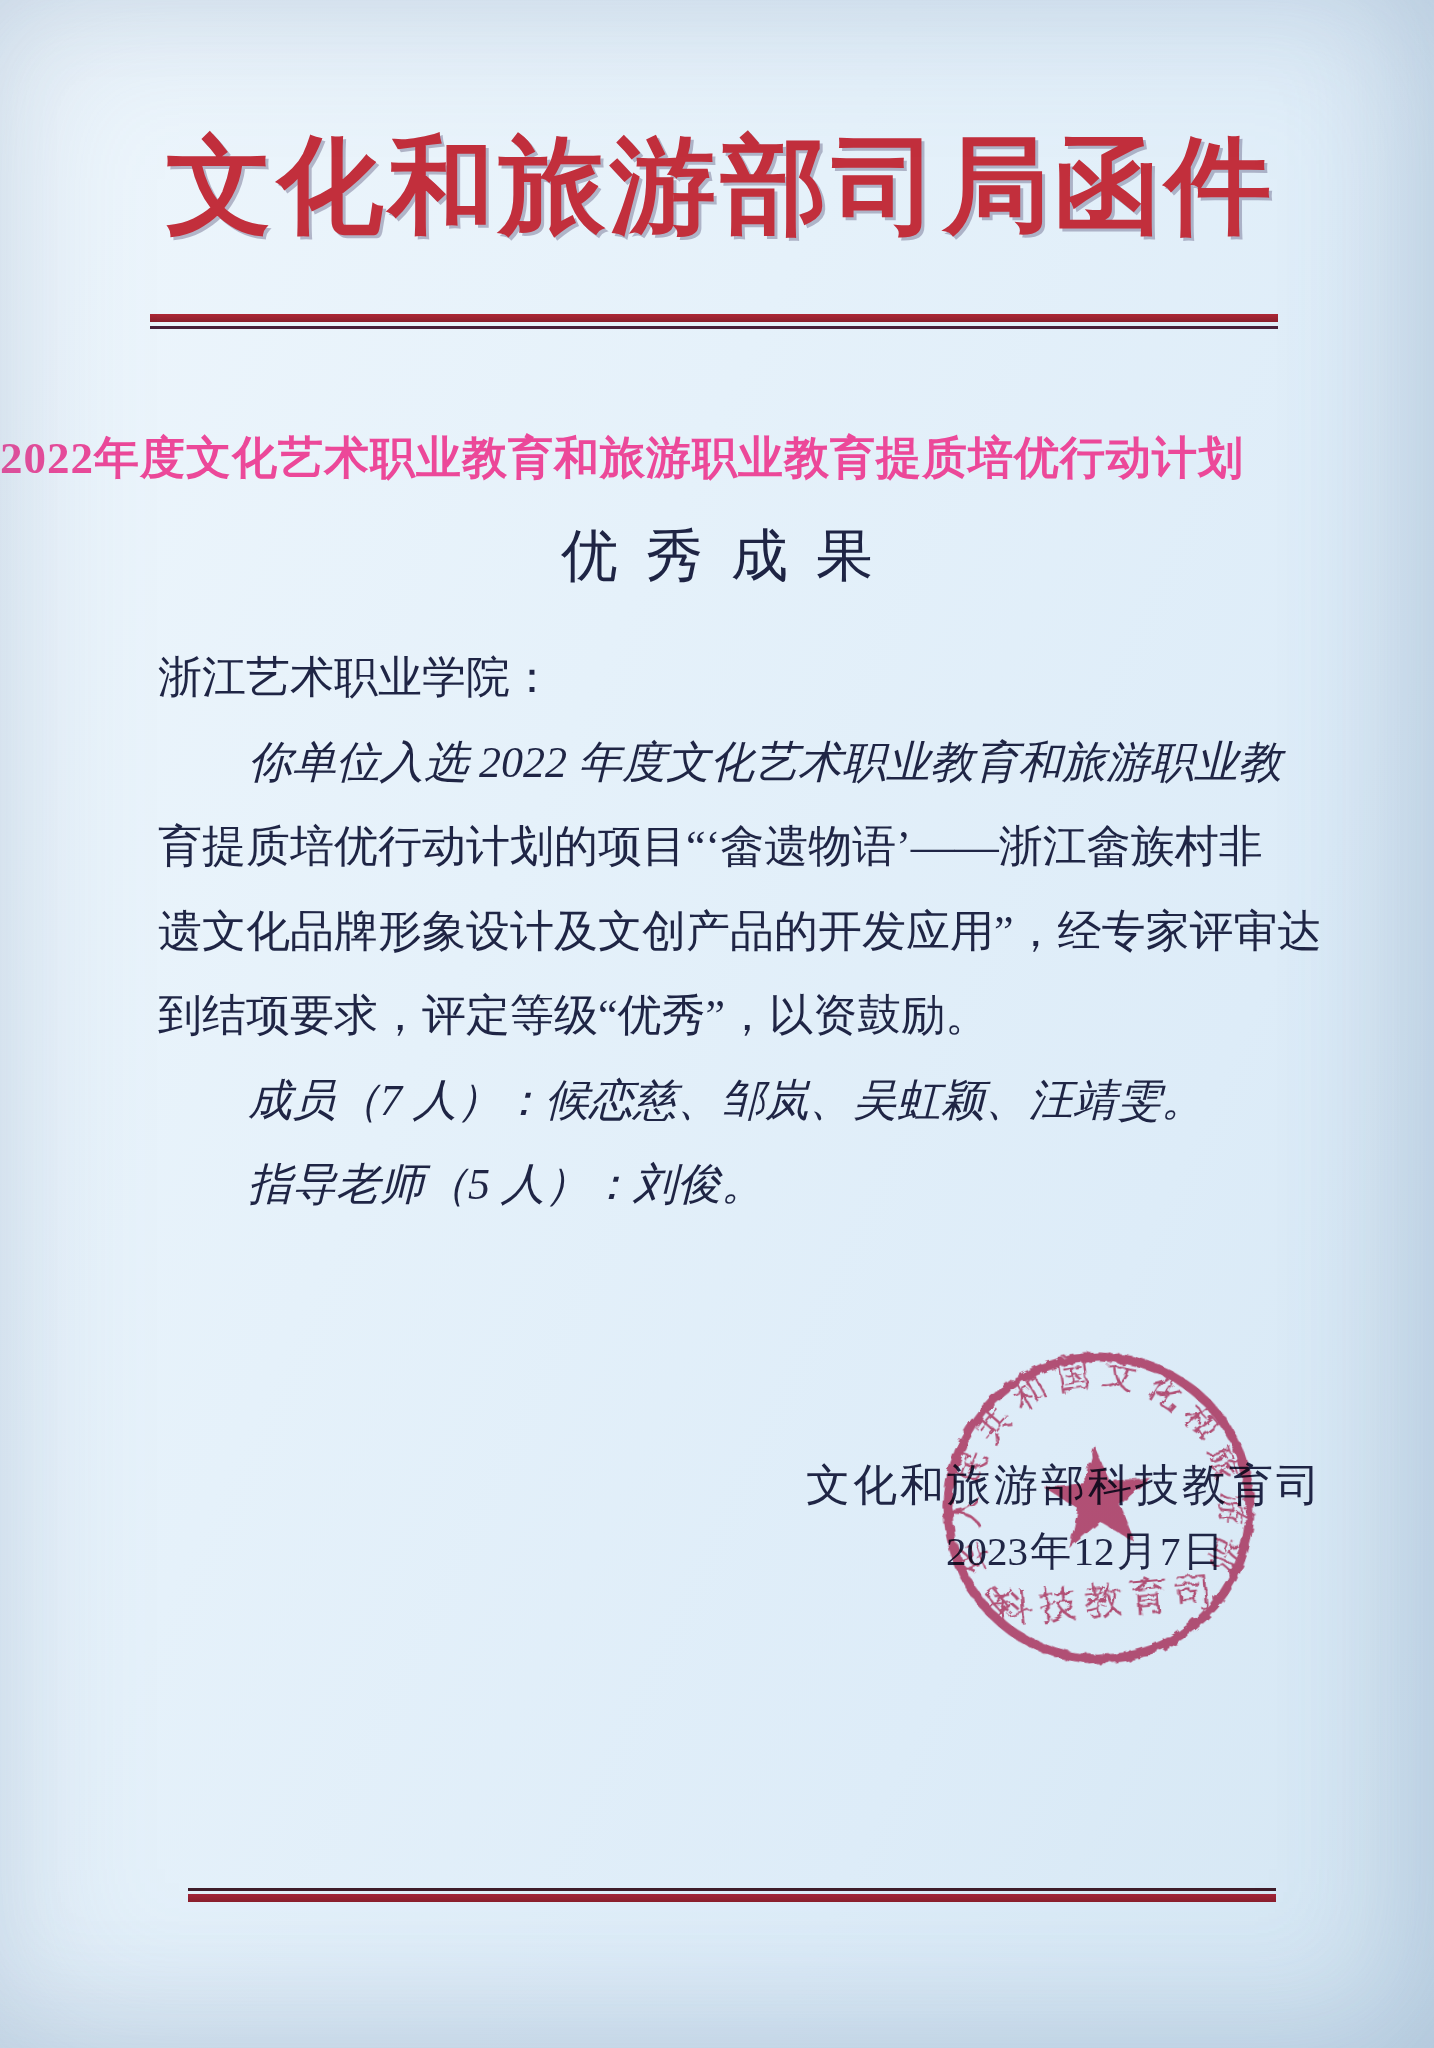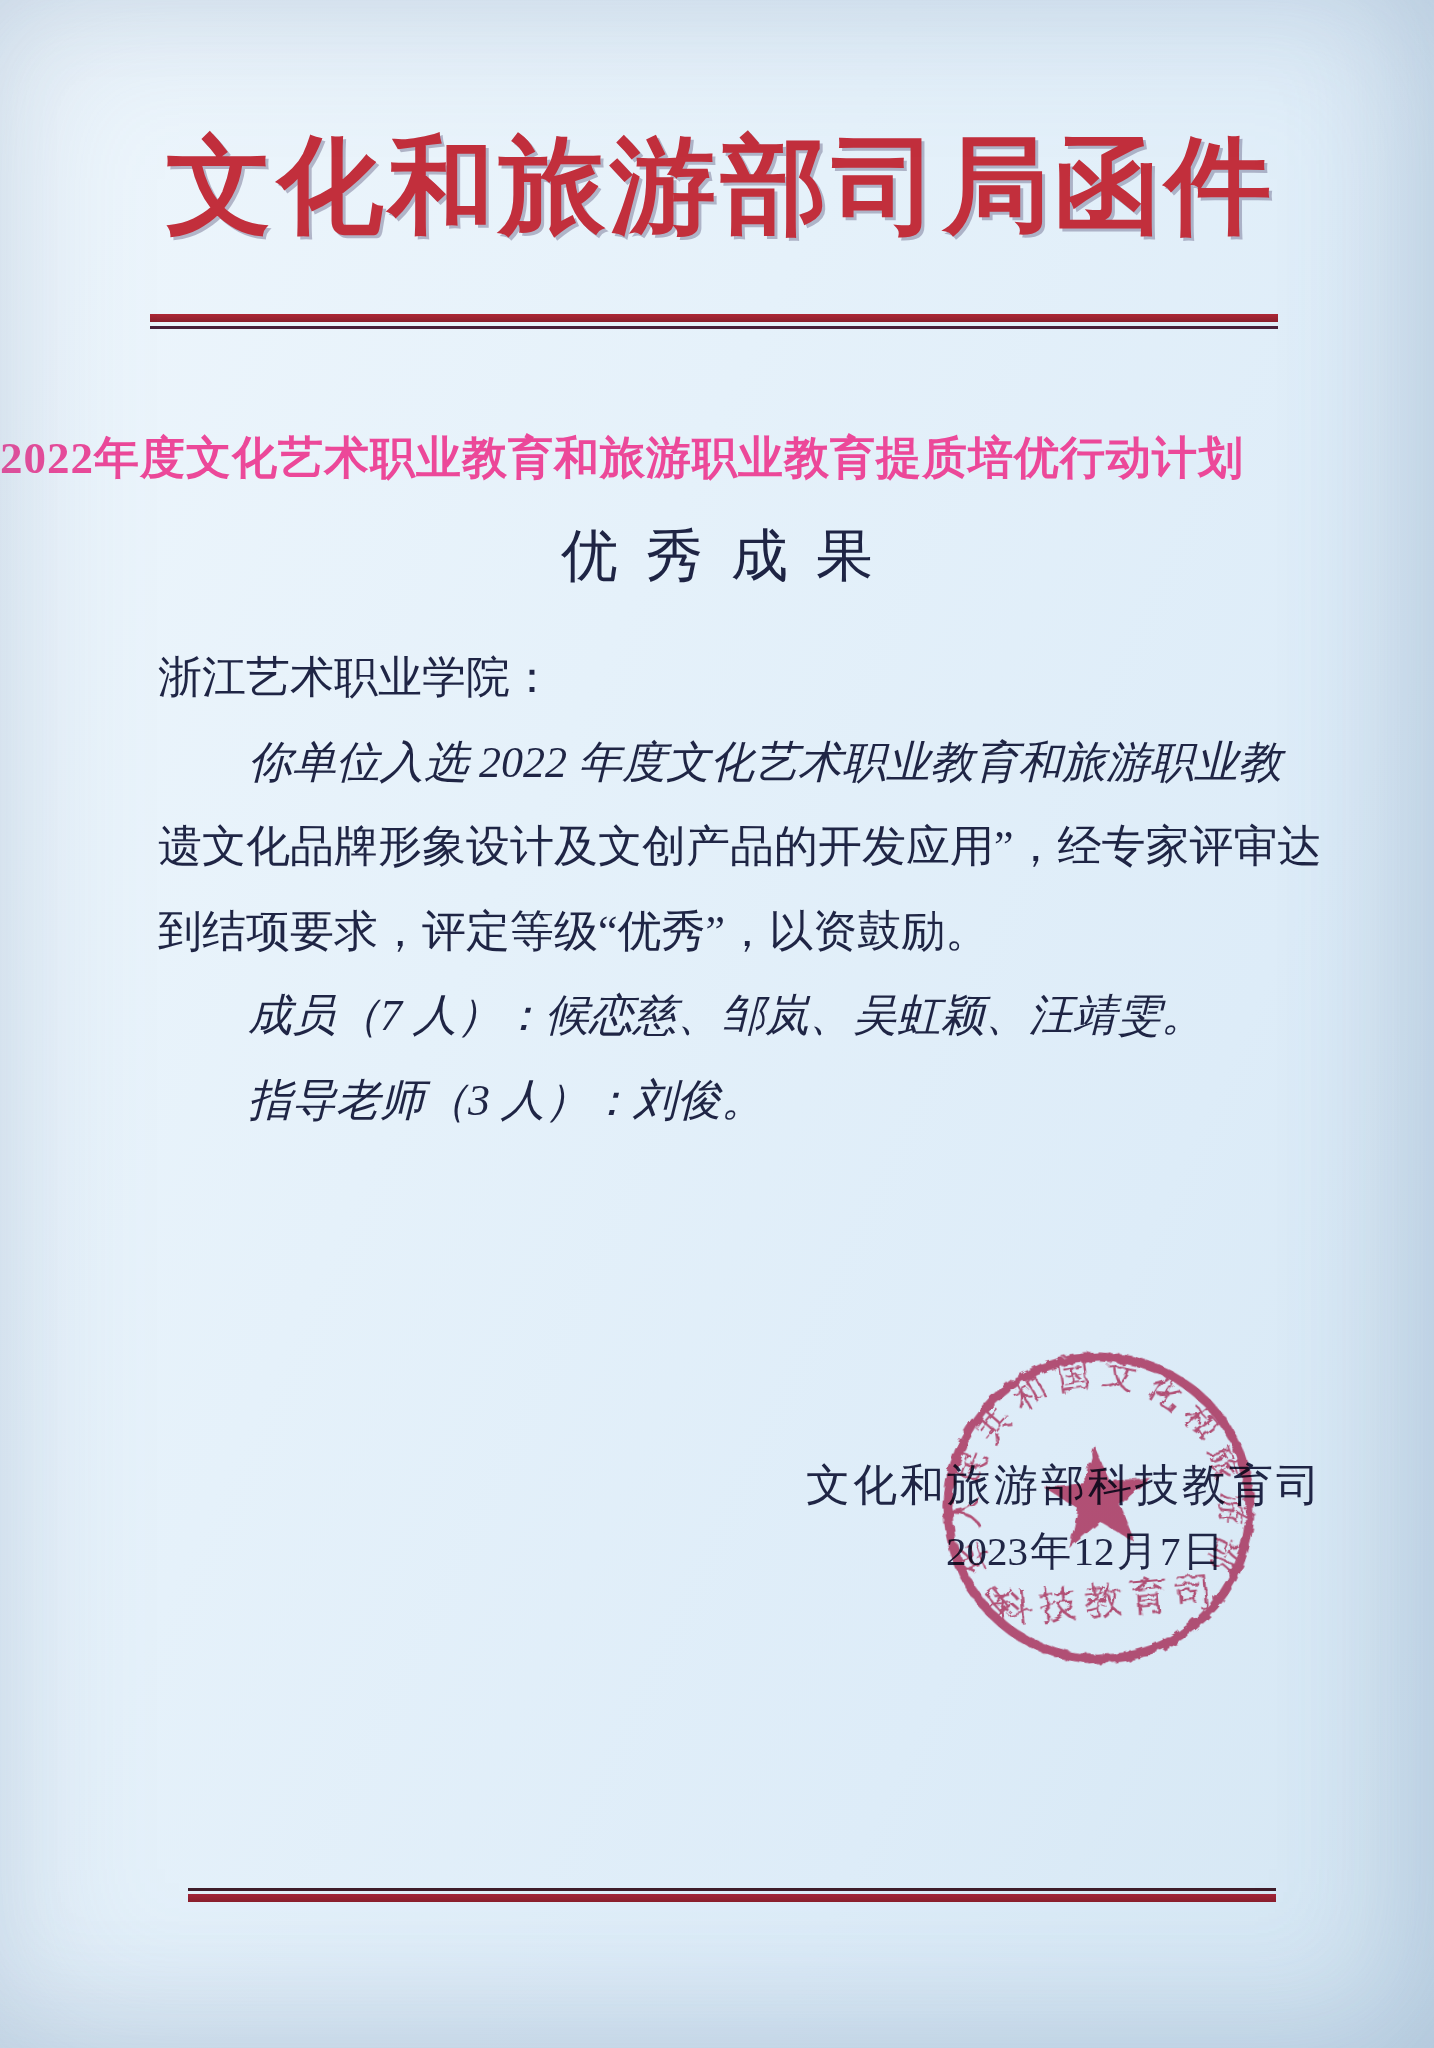--- a/index.html
+++ b/index.html
@@ -61,24 +61,25 @@
   <div class="thick"></div>
   <div class="thin"></div>
 </div>
 
 <div class="subject1">2022年度文化艺术职业教育和旅游职业教育提质培优行动计划</div>
 <div class="subject2">优秀成果</div>
 
 <div class="body-block">
   <div class="line">浙江艺术职业学院：</div>
   <div class="line ind">你单位入选 2022 年度文化艺术职业教育和旅游职业教</div>
+  <div class="line">育提质培优行动计划的项目“‘畲遗物语’——浙江畲族村非</div>
   <div class="line">遗文化品牌形象设计及文创产品的开发应用”，经专家评审达</div>
   <div class="line">到结项要求，评定等级“优秀”，以资鼓励。</div>
   <div class="line ind">成员（7 人）：候恋慈、邹岚、吴虹颖、汪靖雯。</div>
-  <div class="line ind">指导老师（3 人）：刘俊。</div>
+  <div class="line ind">指导老师（5 人）：刘俊。</div>
 </div>
 
 <div class="signature">文化和旅游部科技教育司</div>
 <div class="sig-date">2023 年 12 月 7 日</div>
 
 <svg class="seal" viewBox="0 0 320 320" xmlns="http://www.w3.org/2000/svg">
   <defs>
     <path id="ringpath" d="M 73.7,246.3 A 122,122 0 1 1 246.3,246.3" fill="none"></path>
     <filter id="rough" x="-10%" y="-10%" width="120%" height="120%">
       <feTurbulence type="fractalNoise" baseFrequency="0.11" numOctaves="2" result="n"></feTurbulence>

